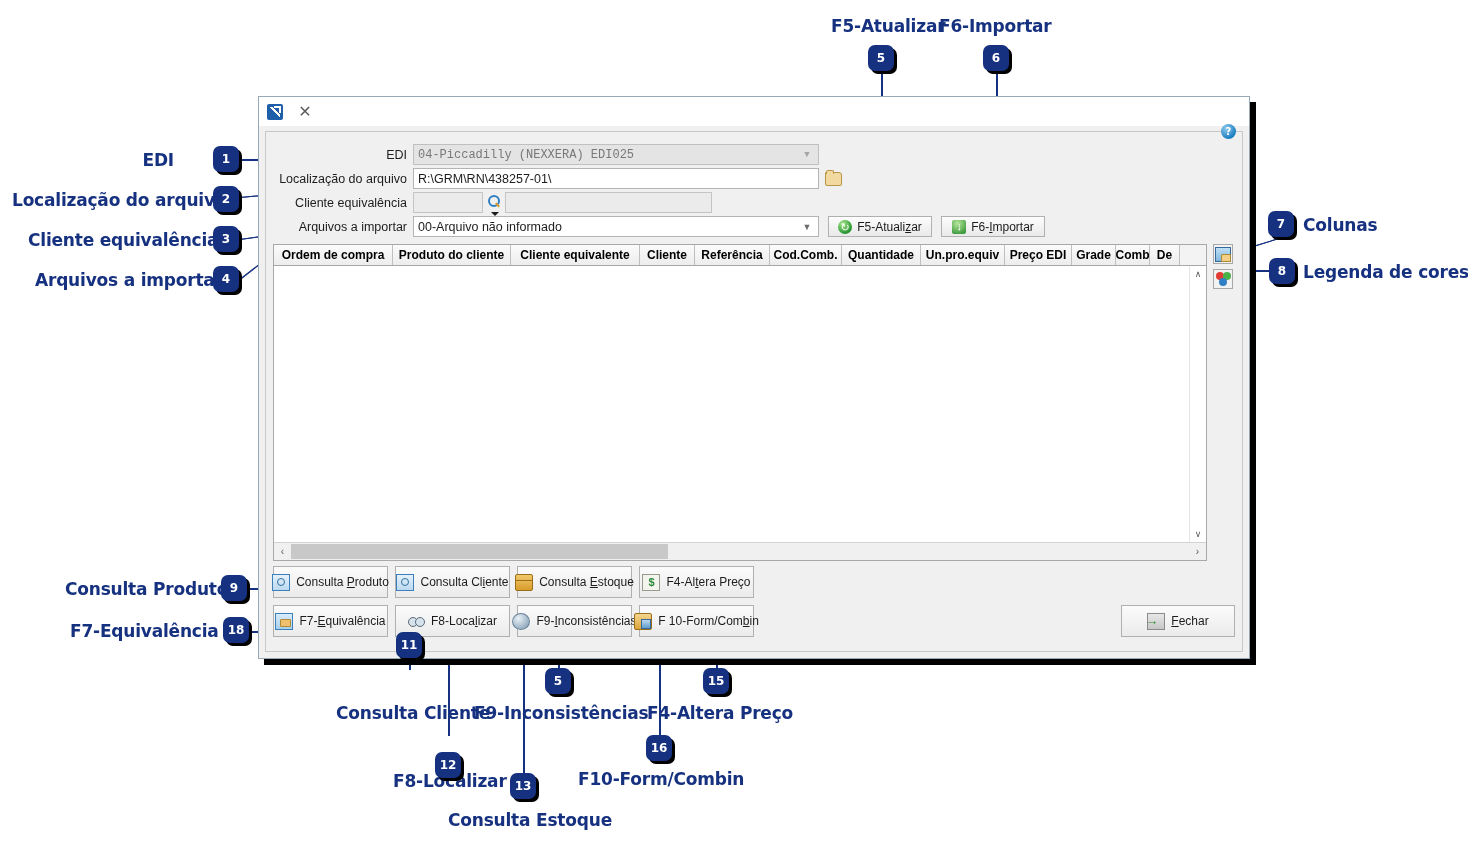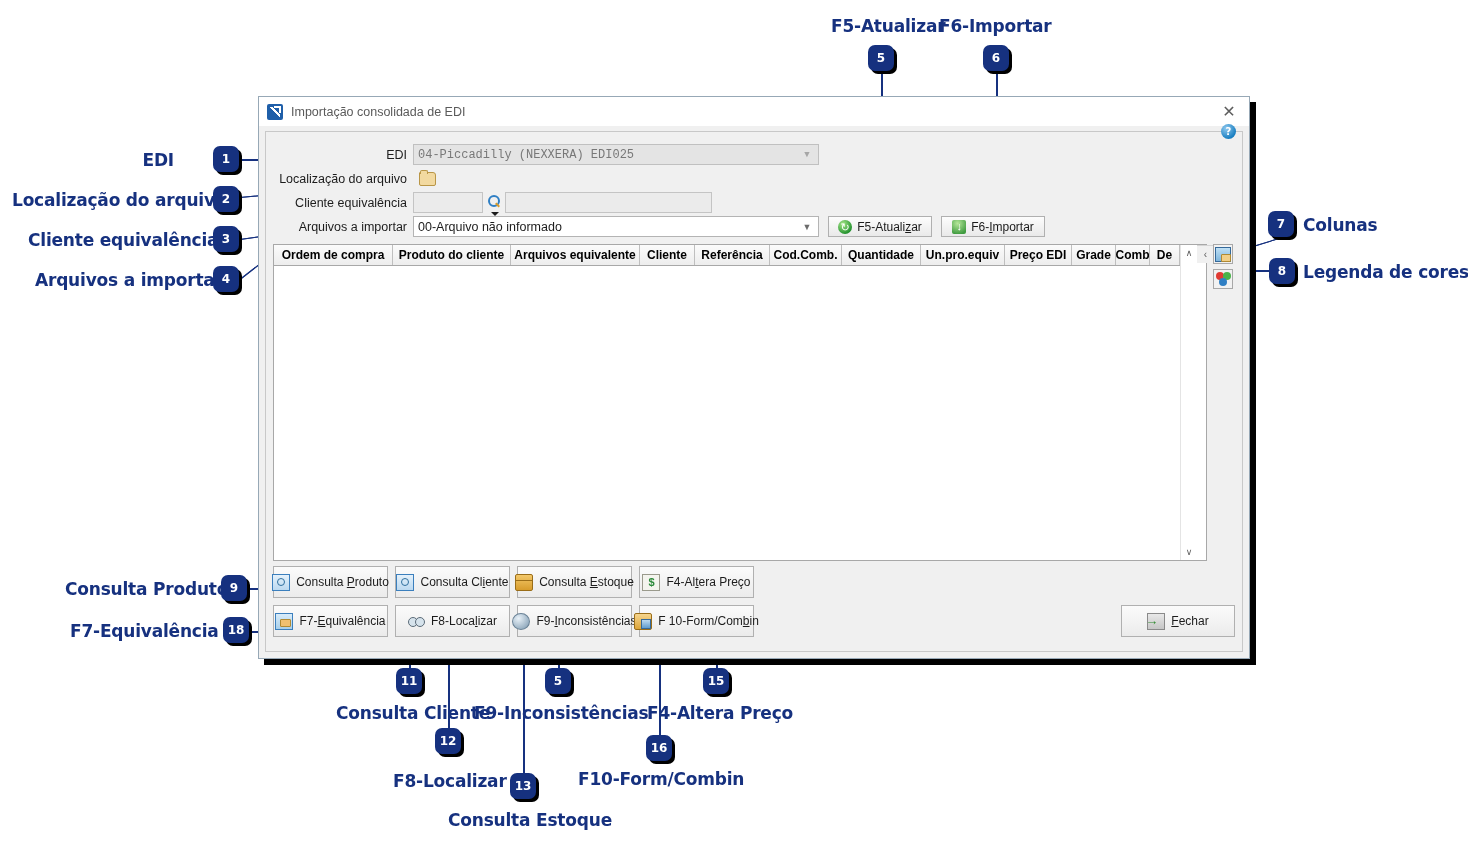--- a/index.html
+++ b/index.html
@@ -290,21 +290,21 @@
     flex: 1;
     display: flex;
     margin-top: 2px;
     min-height: 0;
   }
   .grid {
     flex: 1;
     border: 1px solid #a8a8a8;
     background: #ffffff;
     display: flex;
-    flex-direction: row;
+    flex-direction: column;
     min-width: 0;
     box-sizing: border-box;
   }
   .grid-head {
     display: flex;
     background: #f3f3f3;
     border-bottom: 1px solid #a8a8a8;
     height: 20px;
     flex: none;
   }
@@ -542,41 +542,43 @@
 <div class="leader leader-v" style="left:448px; top:641px; height:95px;"></div>
 <div class="leader leader-v" style="left:523px; top:598px; height:178px;"></div>
 <div class="leader leader-v" style="left:558px; top:641px; height:28px;"></div>
 <div class="leader leader-v" style="left:716px; top:598px; height:72px;"></div>
 <div class="leader leader-v" style="left:659px; top:641px; height:95px;"></div>
 
 <div id="app-window">
 
   <div class="titlebar">
     <div class="app-icon"></div>
-    <div class="title-text">Importação consolidada de EDI</div>
     <div class="close-btn">✕</div>
   </div>
 
   <div class="win-body">
     <div class="panel">
 
       <div class="help-icon">?</div>
 
       <div class="form-area">
 
         <div class="frow">
           <div class="flabel">EDI</div>
           <div class="ctrl combo disabled">
             <span>04-Piccadilly (NEXXERA)      EDI025</span>
             <span class="arrow">▼</span>
           </div>
         </div>
 
         <div class="frow">
           <div class="flabel">Localização do arquivo</div>
+          <div class="ctrl path-field">
+            <span>R:\GRM\RN\438257-01\</span>
+          </div>
           <div class="folder-btn">
             <div class="folder-ico"></div>
           </div>
         </div>
 
         <div class="frow">
           <div class="flabel">Cliente equivalência</div>
           <div class="ctrl small-field" style="background:#ebebeb;border-color:#c4c4c4;">
             <span></span>
           </div>
@@ -605,21 +607,21 @@
             <span>F6-<u>I</u>mportar</span>
           </div>
         </div>
       </div>
 
       <div class="grid-wrap">
         <div class="grid">
           <div class="grid-head" id="grid-head">
               <div class="gh" style="width: 119px;">Ordem de compra</div>
               <div class="gh" style="width: 118px;">Produto do cliente</div>
-              <div class="gh" style="width: 129px;">Arquivos equivalente</div>
+              <div class="gh" style="width: 129px;">Cliente equivalente</div>
               <div class="gh" style="width: 55px;">Cliente</div>
               <div class="gh" style="width: 75px;">Referência</div>
               <div class="gh" style="width: 72px;">Cod.Comb.</div>
               <div class="gh" style="width: 79px;">Quantidade</div>
               <div class="gh" style="width: 84px;">Un.pro.equiv</div>
               <div class="gh" style="width: 67px;">Preço EDI</div>
               <div class="gh" style="width: 44px;">Grade</div>
               <div class="gh" style="width: 34px;">Comb</div>
               <div class="gh" style="width: 30px;">De</div>
             </div>
@@ -714,23 +716,23 @@
     <div class="badge" style="left: 983px; top: 45px;">6</div>
     <div class="ann-label" style="top: 16px; left: 939px;">F6-Importar</div>
     <div class="badge" style="left: 1268px; top: 211px;">7</div>
     <div class="ann-label" style="top: 215px; left: 1303px;">Colunas</div>
     <div class="badge" style="left: 1269px; top: 258px;">8</div>
     <div class="ann-label" style="top: 262px; left: 1303px;">Legenda de cores</div>
     <div class="badge" style="left: 221px; top: 575px;">9</div>
     <div class="ann-label" style="top: 579px; left: 65px;">Consulta Produto</div>
     <div class="badge" style="left: 223px; top: 617px;">18</div>
     <div class="ann-label" style="top: 621px; left: 70px;">F7-Equivalência</div>
-    <div class="badge" style="left: 396px; top: 668px;">11</div>
+    <div class="badge" style="left: 396px; top: 632px;">11</div>
     <div class="ann-label" style="top: 703px; left: 336px;">Consulta Cliente</div>
-    <div class="badge" style="left: 435px; top: 728px;">12</div>
+    <div class="badge" style="left: 435px; top: 752px;">12</div>
     <div class="ann-label" style="top: 771px; left: 393px;">F8-Localizar</div>
     <div class="badge" style="left: 510px; top: 773px;">13</div>
     <div class="ann-label" style="top: 810px; left: 448px;">Consulta Estoque</div>
     <div class="badge" style="left: 545px; top: 668px;">5</div>
     <div class="ann-label" style="top: 703px; left: 474px;">F9-Inconsistências</div>
     <div class="badge" style="left: 703px; top: 668px; text-align: center;">15</div>
     <div class="ann-label" style="top: 703px; left: 647px;">F4-Altera Preço</div>
     <div class="badge" style="left: 646px; top: 735px;">16</div>
     <div class="ann-label" style="top: 769px; left: 578px;">F10-Form/Combin</div>
   </div>

